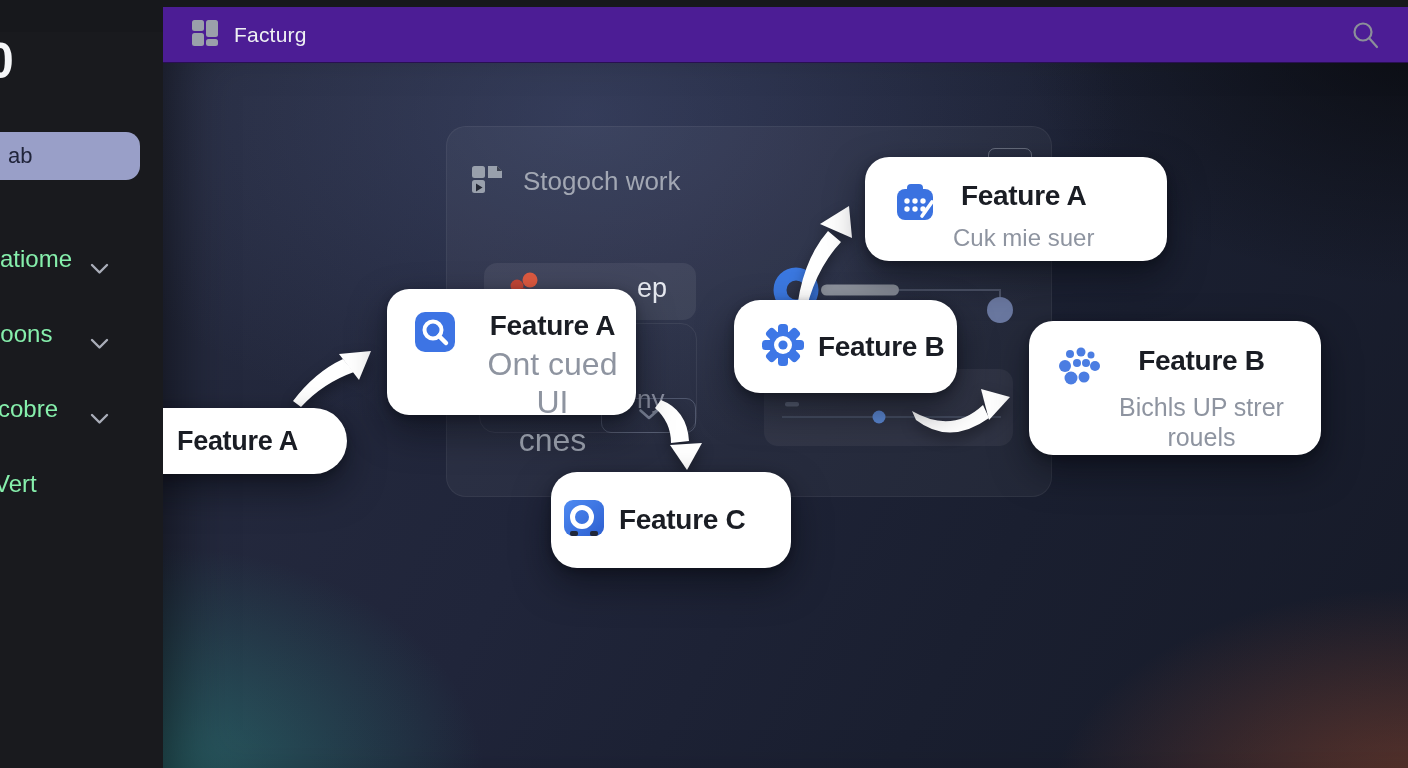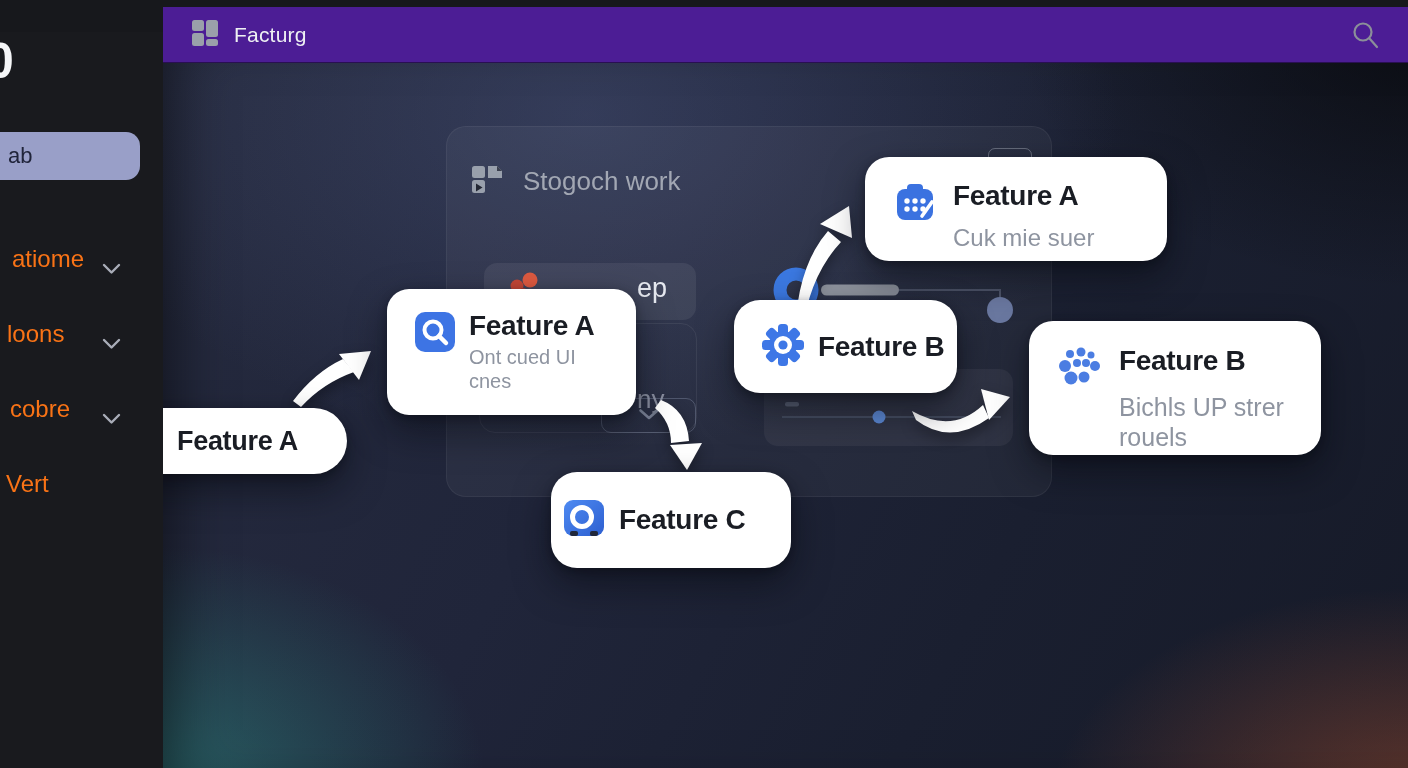--- a/index.html
+++ b/index.html
@@ -7,21 +7,21 @@
     font-family:"Liberation Sans", sans-serif; }
   .abs { position:absolute; }
 
   
   #sidebar { left:0; top:0; width:163px; height:768px; background:#191a1e; z-index:10; overflow:hidden;margin-top:32px; }
   #topbar  { left:163px; top:0; width:1245px; height:56px; background:#4c1d95;
              border-bottom:1px solid rgba(0,0,0,.45); z-index:10; display:flex; align-items:center;margin-top:7px; }
   #logo-frag { left:-14px; top:0px; color:#f5f6f8; font-size:50px; font-weight:700; }
   .side-active { left:-28px; top:100px; width:168px; height:48px; background:#999fc8; border-radius:14px;
                  color:#20243a; font-size:22px; font-weight:500; line-height:48px; padding-left:36px; }
-  .side-item { left:14px; width:163px; height:32px; color:#f97316; font-size:24px; }
+  .side-item { left:2px; width:163px; height:32px; color:#86efac; font-size:24px; }
   .side-item .lbl { position:absolute; top:2px; }
   .side-item .chev { position:absolute; left:88px; top:10px; }
 
   #tb-icon { margin-left:29px; }
   #tb-title { margin-left:16px; color:#eef0f3; font-size:21px; font-weight:500; letter-spacing:.2px; }
   #tb-search { position:absolute; right:28px; top:13px; cursor:pointer; }
 
   
   #main { left:163px; top:58px; width:1245px; height:710px; z-index:1;
     background:
@@ -50,27 +50,27 @@
   #mini-panel { position:absolute; left:317px; top:242px; width:249px; height:77px; border-radius:14px;
                 background:rgba(255,255,255,.05); }
   #panel-widgets { position:absolute; left:0; top:0; pointer-events:none; }
 
   
   #arrows { left:0; top:0; width:1408px; height:768px; z-index:3; pointer-events:none;
             filter:drop-shadow(0 6px 7px rgba(0,0,0,.35)); }
 
   
   .card { position:absolute; background:#ffffff; z-index:5; display:flex; align-items:center; cursor:pointer;
-          box-shadow:0 16px 36px rgba(6,8,14,.5), 0 3px 8px rgba(6,8,14,.35); }
+          box-shadow:0 16px 36px rgba(6,8,14,.5), 0 3px 8px rgba(6,8,14,.35);text-align:center; }
   .card .txt .t { color:#1a1d24; font-weight:600; letter-spacing:-.3px; }
   .card .txt .s { color:#8e94a0; font-weight:400; line-height:1.18; }
   #c-pill   { left:96px;  top:408px; width:251px; height:66px;  border-radius:33px; padding-left:24px; gap:20px; }
   #c-pill .t   { font-size:27px; }
   #c-search { left:387px; top:289px; width:249px; height:126px; border-radius:22px; padding-left:28px; gap:14px; align-items:flex-start; padding-top:21px; }
-  #c-search .t { font-size:28px; } #c-search .s { font-size:20px; margin-top:4px; }
+  #c-search .t { font-size:28px; } #c-search .s { font-size:32px; margin-top:4px; }
   #c-brief  { left:865px; top:157px; width:302px; height:104px; border-radius:24px; padding-left:28px; gap:16px; align-items:flex-start; padding-top:23px; }
   #c-brief .t  { font-size:28px; } #c-brief .s { font-size:24px; margin-top:12px; }
   #c-gear   { left:734px; top:300px; width:223px; height:93px;  border-radius:26px; padding-left:27px; gap:13px; }
   #c-gear .t   { font-size:28px; }
   #c-dots   { left:1029px; top:321px; width:292px; height:134px; border-radius:24px; padding-left:28px; gap:16px; align-items:flex-start; padding-top:24px; }
   #c-dots .t   { font-size:28px; } #c-dots .s { font-size:25px; margin-top:16px; }
   #c-camera { left:551px; top:472px; width:240px; height:96px;  border-radius:26px; padding-left:11px; gap:13px; }
   #c-camera .t { font-size:28px; }
 </style>
 </head>

